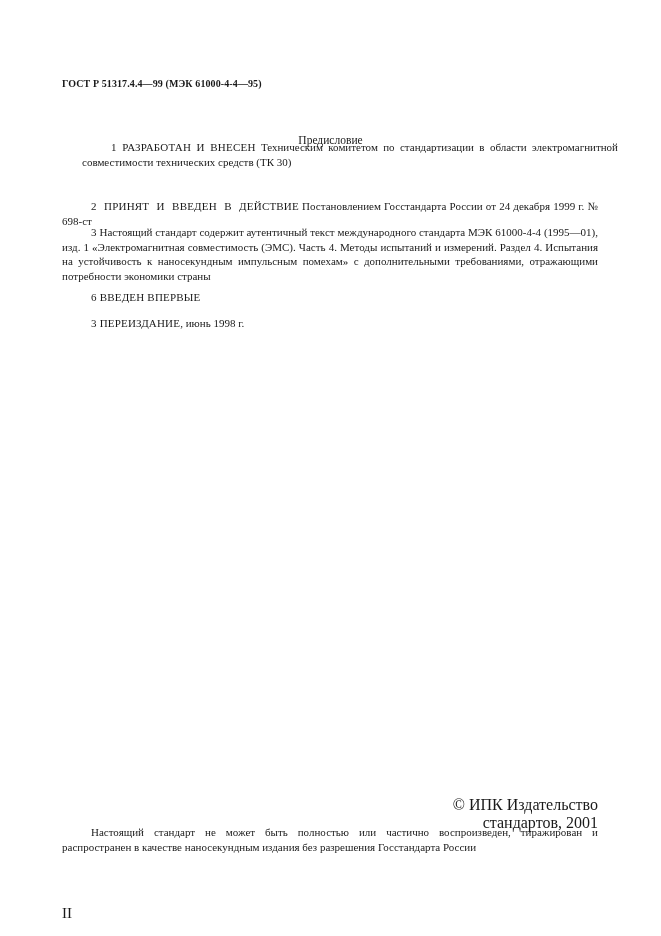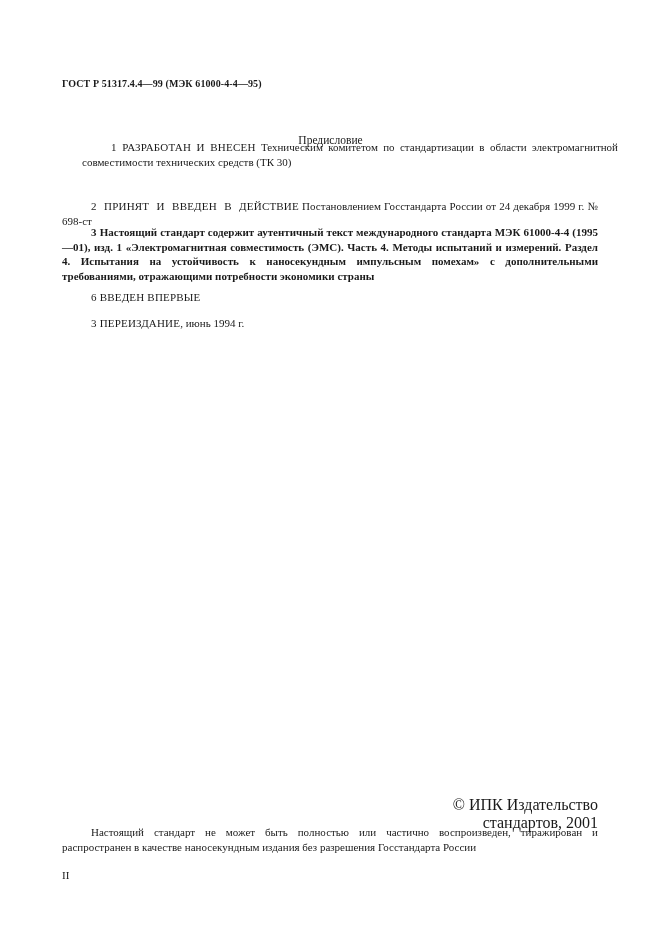--- a/index.html
+++ b/index.html
@@ -20,50 +20,50 @@
     }
     .para {
       left: 62px; width: 536px;
       font-size: 11px; line-height: 14.6px;
       text-align: justify; text-indent: 29px;
     }
     .para .caps { letter-spacing: 0.2px; }
     .p1 { top: 140px; margin-left: 20px; }
     .p2 { top: 199px; }
     .p2 .caps { word-spacing: 4px; }
-    .p3 { top: 225px; font-weight: bold; }
+    .p3 { top: 225px; }
     .p4 { top: 290px; }
     .p5 { top: 316px; }
     .copyright {
       left: 380px; width: 218px; top: 796px; text-align: right;
       font-size: 16px;
     }
     .notice {
       left: 62px; width: 536px; top: 825px;
       font-size: 11px; line-height: 14.6px;
       text-align: justify; text-indent: 29px;
     }
     .pagenum {
-      left: 62px; top: 869px; font-size: 11px; font-family: Liberation Serif, serif;
+      left: 62px; top: 905px; font-size: 15px; font-family: Liberation Serif, serif;
     }
   </style>
 </head>
 <body>
 
 <div class="abs header">ГОСТ Р 51317.4.4—99 (МЭК 61000-4-4—95)</div>
 
 <div class="abs title">Предисловие</div>
 
 <div class="abs para p1"><span class="caps">1 РАЗРАБОТАН  И ВНЕСЕН</span><span> Техническим комитетом по стандартизации в области электромагнитной совместимости технических средств (ТК 30)</span></div>
 
 <div class="abs para p2"><span class="caps">2 ПРИНЯТ И ВВЕДЕН В ДЕЙСТВИЕ</span><span> Постановлением Госстандарта России от 24 декабря 1999 г. № 698-ст</span></div>
 
 <div class="abs para p3"><span class="caps">3</span><span> Настоящий стандарт содержит аутентичный текст международного стандарта МЭК 61000-4-4 (1995—01), изд. 1 «Электромагнитная совместимость (ЭМС). Часть 4. Методы испытаний и измерений. Раздел 4. Испытания на устойчивость к наносекундным импульсным помехам» с дополнительными требованиями, отражающими потребности экономики страны</span></div>
 
 <div class="abs para p4"><span class="caps">6 ВВЕДЕН ВПЕРВЫЕ</span><span></span></div>
 
-<div class="abs para p5"><span class="caps">3 ПЕРЕИЗДАНИЕ</span><span>, июнь 1994 г.</span></div>
+<div class="abs para p5"><span class="caps">3 ПЕРЕИЗДАНИЕ</span><span>, июнь 1998 г.</span></div>
 
 <div class="abs copyright">© ИПК Издательство стандартов, 2001</div>
 
 <div class="abs notice">Настоящий стандарт не может быть полностью или частично воспроизведен, тиражирован и распространен в качестве наносекундным издания без разрешения Госстандарта России</div>
 
 <div class="abs pagenum">II</div>
 
 </body></html>

